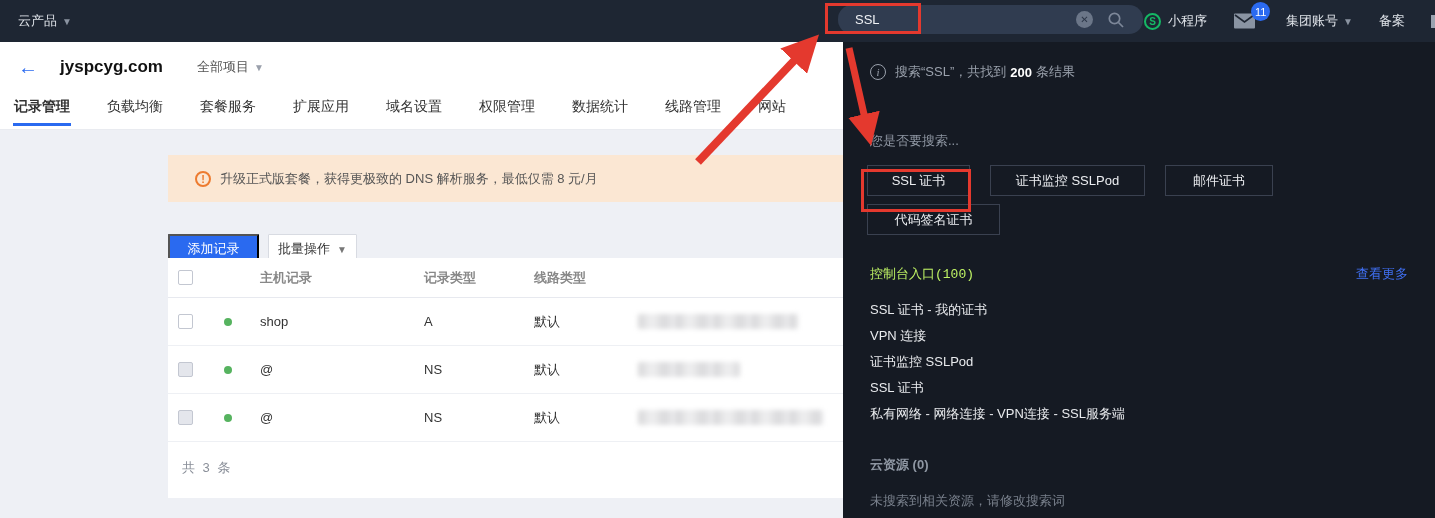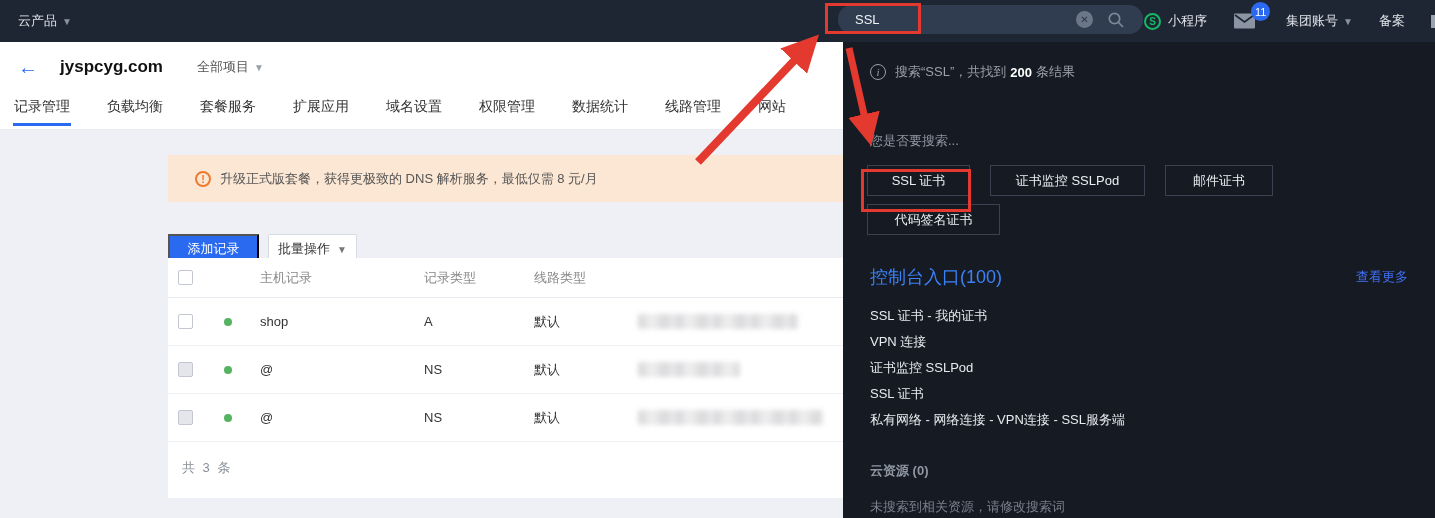--- a/index.html
+++ b/index.html
@@ -23,59 +23,59 @@
 
   
   .page { position:absolute; left:0; top:42px; width:843px; height:476px; background:#eef0f5; }
   .domain-header { height:50px; background:#fff; display:flex; align-items:center; }
   .back-ic { color:#2a6af0; font-size:20px; margin-left:18px; cursor:pointer; line-height:1; }
   .domain-name { font-size:17px; font-weight:bold; color:#111; margin-left:22px; }
   .proj-filter { color:#555; font-size:13px; margin-left:34px; display:flex; align-items:center; cursor:pointer; }
   .proj-filter .tb-caret { color:#9aa0ab; }
   .tabs { height:38px; background:#fff; display:flex; align-items:flex-start; border-bottom:1px solid #e9ebf0; padding-left:13px; }
   .tab { color:#333; font-size:14px; margin-right:35px; padding:6px 1px 10px; cursor:pointer; position:relative; white-space:nowrap; }
-  .tab.active { font-weight:normal; }
+  .tab.active { font-weight:bold; }
   .tab.active:after { content:""; position:absolute; left:0; right:0; bottom:0; height:3px; background:#2a6af0; }
 
   .content { position:relative; }
   .banner { position:absolute; left:168px; top:25px; width:675px; height:47px; background:#fbe7d3; display:flex; align-items:center; }
   .warn-ic { width:16px; height:16px; border:2px solid #ed7b2f; border-radius:50%; color:#ed7b2f; font-size:11px; font-weight:bold; display:flex; align-items:center; justify-content:center; margin:0 9px 0 27px; flex:none; }
   .banner-text { color:#555; font-size:13px; }
 
   .actions { position:absolute; left:168px; top:104px; display:flex; }
   .btn { height:30px; display:flex; align-items:center; justify-content:center; font-size:13px; cursor:pointer; border-radius:1px; }
   .btn-primary { width:91px; background:#2a6af0; color:#fff; }
   .btn-outline-blue { width:113px; background:#fff; color:#2a6af0; border:1px solid #d8dbe2; margin-left:9px; }
   .btn-outline { width:89px; background:#fff; color:#333; border:1px solid #d8dbe2; margin-left:9px; }
   .btn .tb-caret { color:#777; margin-left:7px; }
 
   .table-card { position:absolute; left:168px; top:128px; width:675px; background:#fff; }
   .trow { display:grid; grid-template-columns:46px 36px 164px 110px 104px 1fr; align-items:center; padding-left:10px; }
-  .thead { height:40px; color:#888; border-bottom:1px solid #e7e9ef; }
+  .thead { height:40px; color:#888; border-bottom:1px solid #e7e9ef;font-weight:bold; }
   .tr { height:48px; border-bottom:1px solid #eef0f4; color:#333; }
   .checkbox { width:15px; height:15px; border:1px solid #c3c7d1; background:#fff; border-radius:2px; cursor:pointer; }
   .checkbox.disabled { background:#e4e6ec; cursor:default; }
   .dot { width:8px; height:8px; border-radius:50%; background:#56b35f; }
   .redact { height:15px; border-radius:2px; filter:blur(2.5px);
     background:repeating-linear-gradient(90deg,#d6d6d8 0px,#f0f0f1 14px,#dadadc 26px,#ececee 38px); }
   .w1{width:160px;} .w2{width:102px;} .w3{width:185px;}
   .tfoot { height:56px; display:flex; align-items:flex-start; padding:17px 0 0 14px; color:#8a8f99; letter-spacing:2px; }
 
   
   .panel { position:absolute; left:843px; top:42px; width:592px; height:476px; background:#151a23; color:#e8eaed; }
   .result-info { display:flex; align-items:center; margin:21px 0 0 27px; color:#9aa1ac; font-size:13px; }
   .info-ic { width:16px; height:16px; border:1px solid #9aa1ac; border-radius:50%; font-size:11px; display:flex; align-items:center; justify-content:center; margin-right:9px; font-style:italic; font-family:"Liberation Serif",serif; flex:none; }
   .result-count { color:#fff; font-weight:bold; margin:0 4px; }
   .suggest-title { margin:51px 0 0 27px; color:#8f97a3; font-size:13px; }
   .sugg-rows { margin:15px 0 0 24px; }
   .sugg-row { display:flex; margin-bottom:8px; }
   .sugg-btn { height:31px; border:1px solid #3a4150; color:#eceef1; font-size:13px; display:flex; align-items:center; justify-content:center; margin-right:20px; cursor:pointer; background:transparent; }
   .sb-0{width:103px;} .sb-1{width:155px;} .sb-2{width:108px;} .sb-3{width:133px;}
   .console-head { display:flex; justify-content:space-between; align-items:center; margin:30px 27px 0 27px; }
-  .console-title { color:#3b82f6; font-size:18px; }
+  .console-title { color:#bef264; font-size:13px;font-family:Liberation Mono, monospace; }
   .more-link { color:#4070f4; font-size:13px; cursor:pointer; }
   .console-list { margin:14px 0 0 27px; }
   .console-item { color:#e8eaed; font-size:13px; height:26px; display:flex; align-items:center; cursor:pointer; }
   .res-title { margin:29px 0 0 27px; color:#8f97a3; font-size:13px;font-weight:bold; }
   .res-empty { margin:18px 0 0 27px; color:#79808c; font-size:13px; }
 
   
   .anno-rect { position:absolute; border:3px solid #e4392e; z-index:20; pointer-events:none; }
   #anno-rect-search { left:825px; top:3px; width:96px; height:31px; }
   #anno-rect-ssl { left:861px; top:169px; width:110px; height:43px; }

